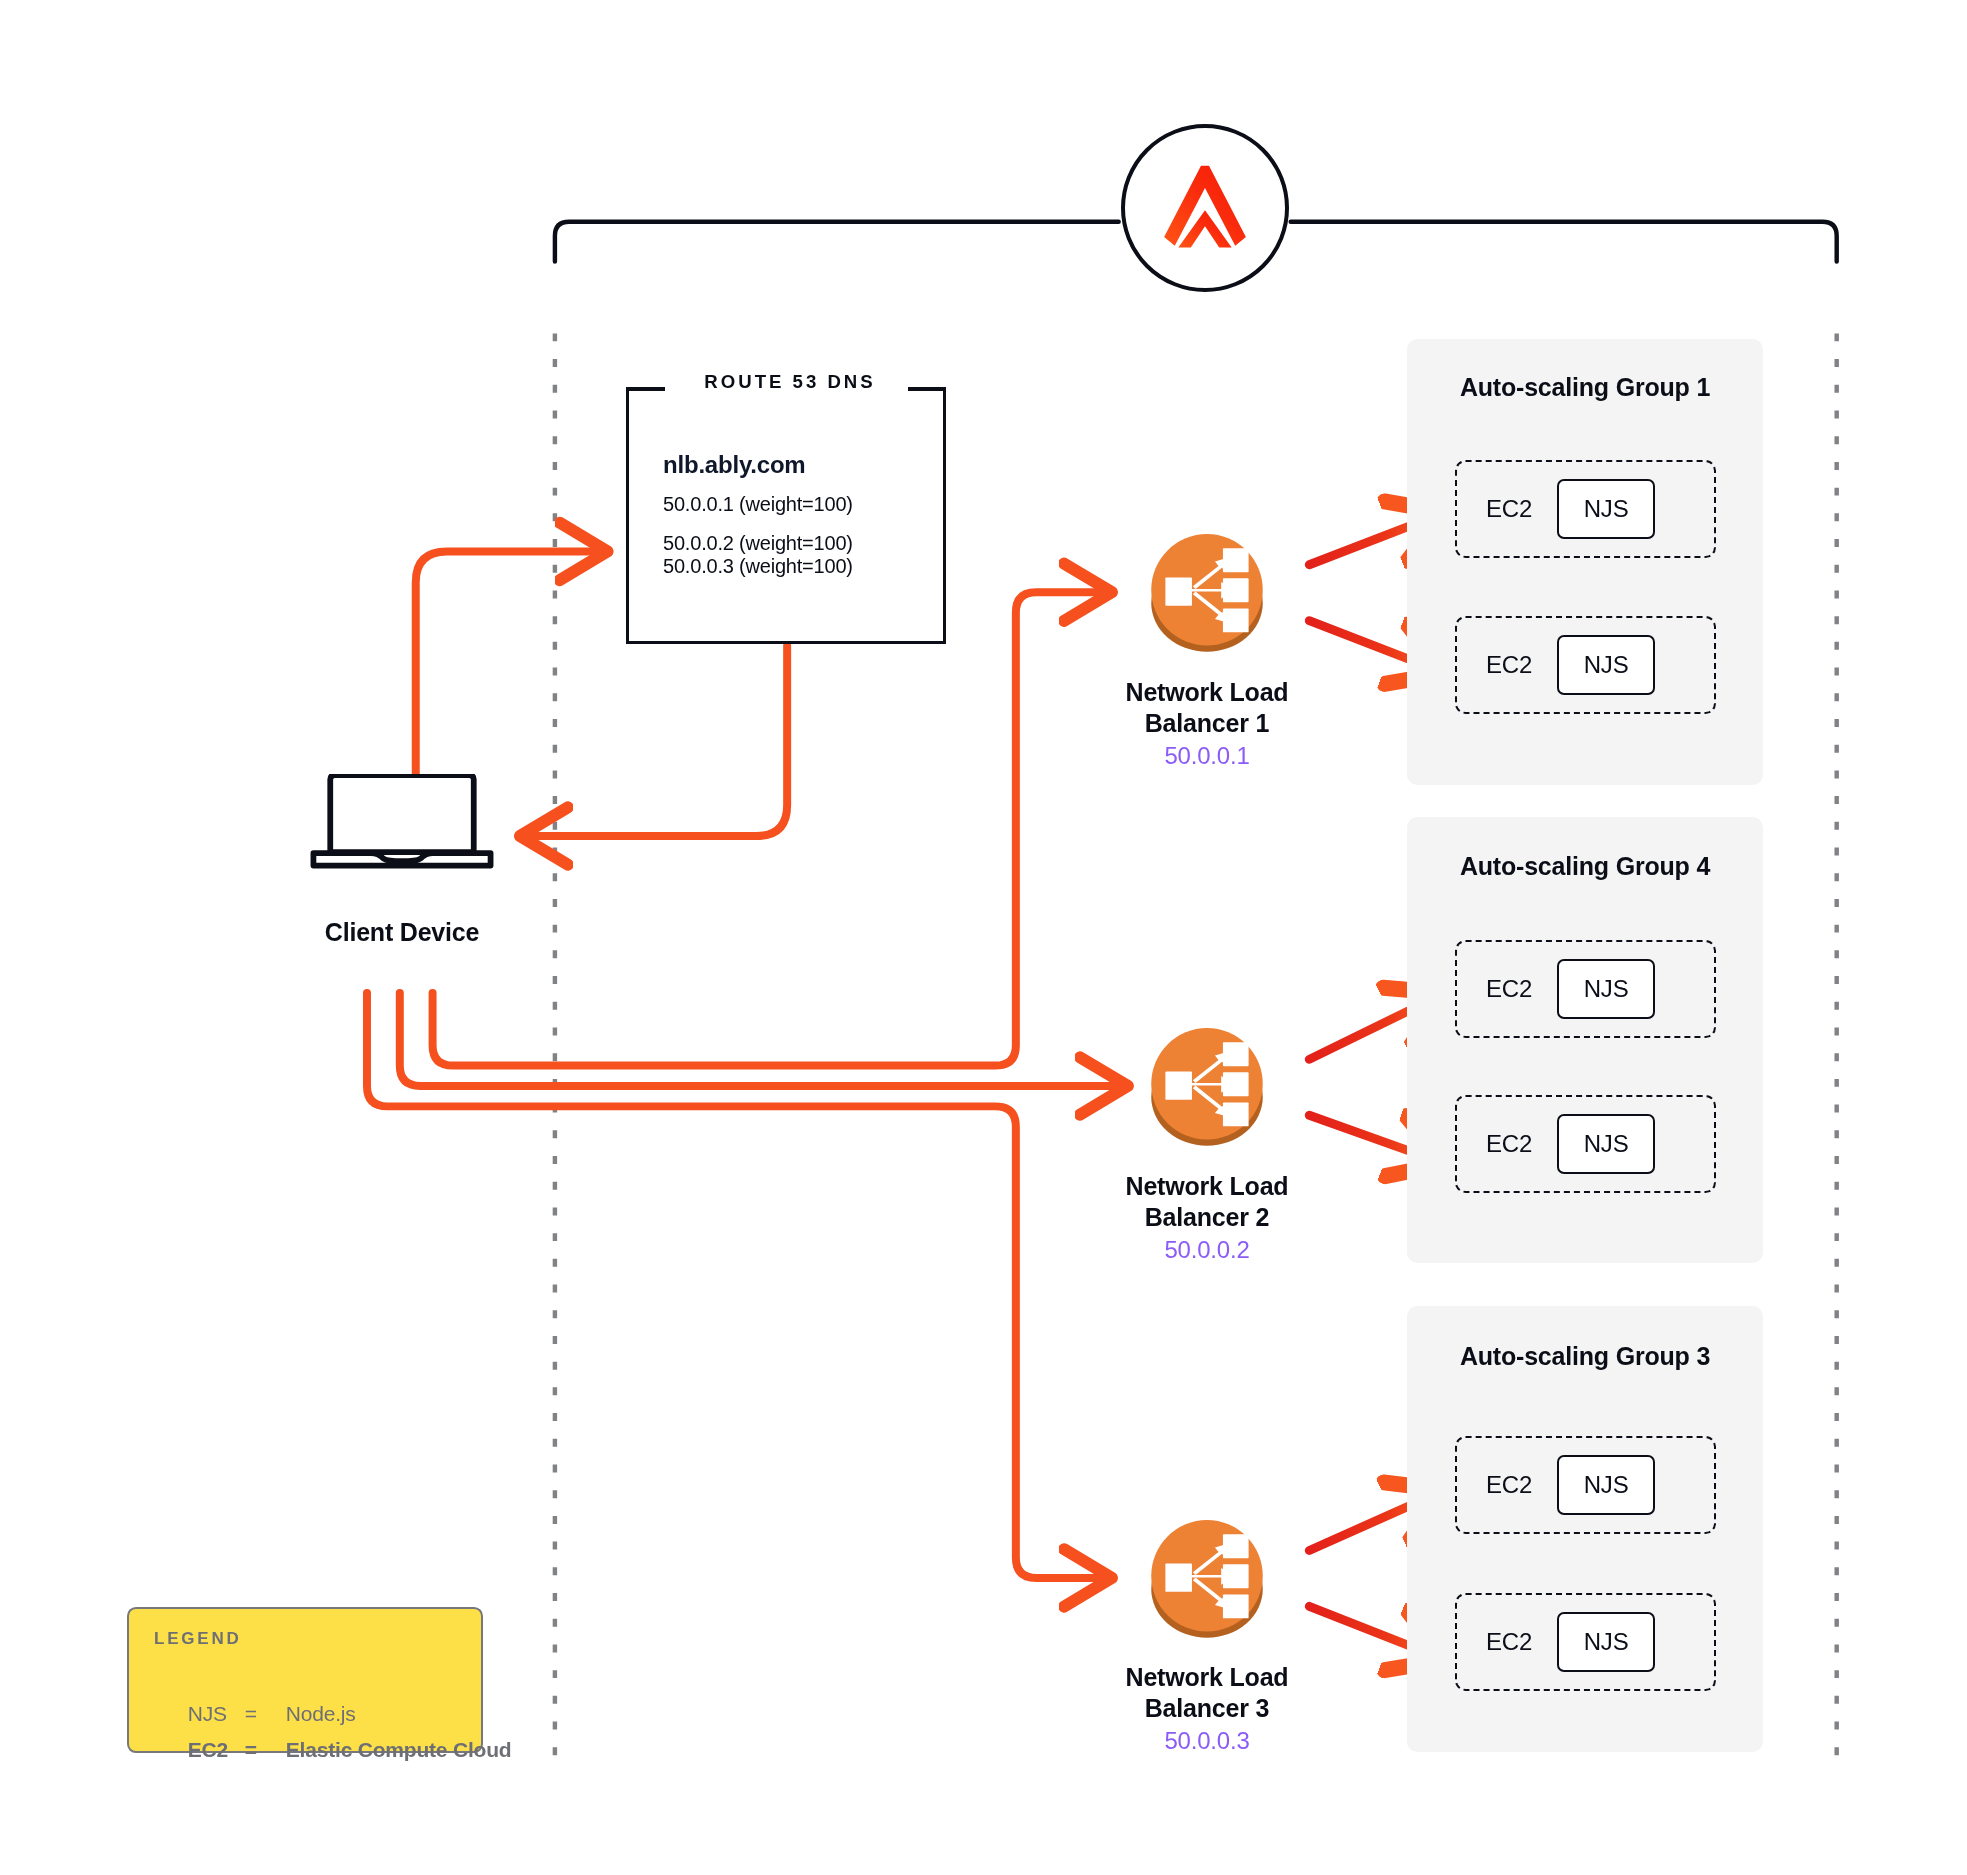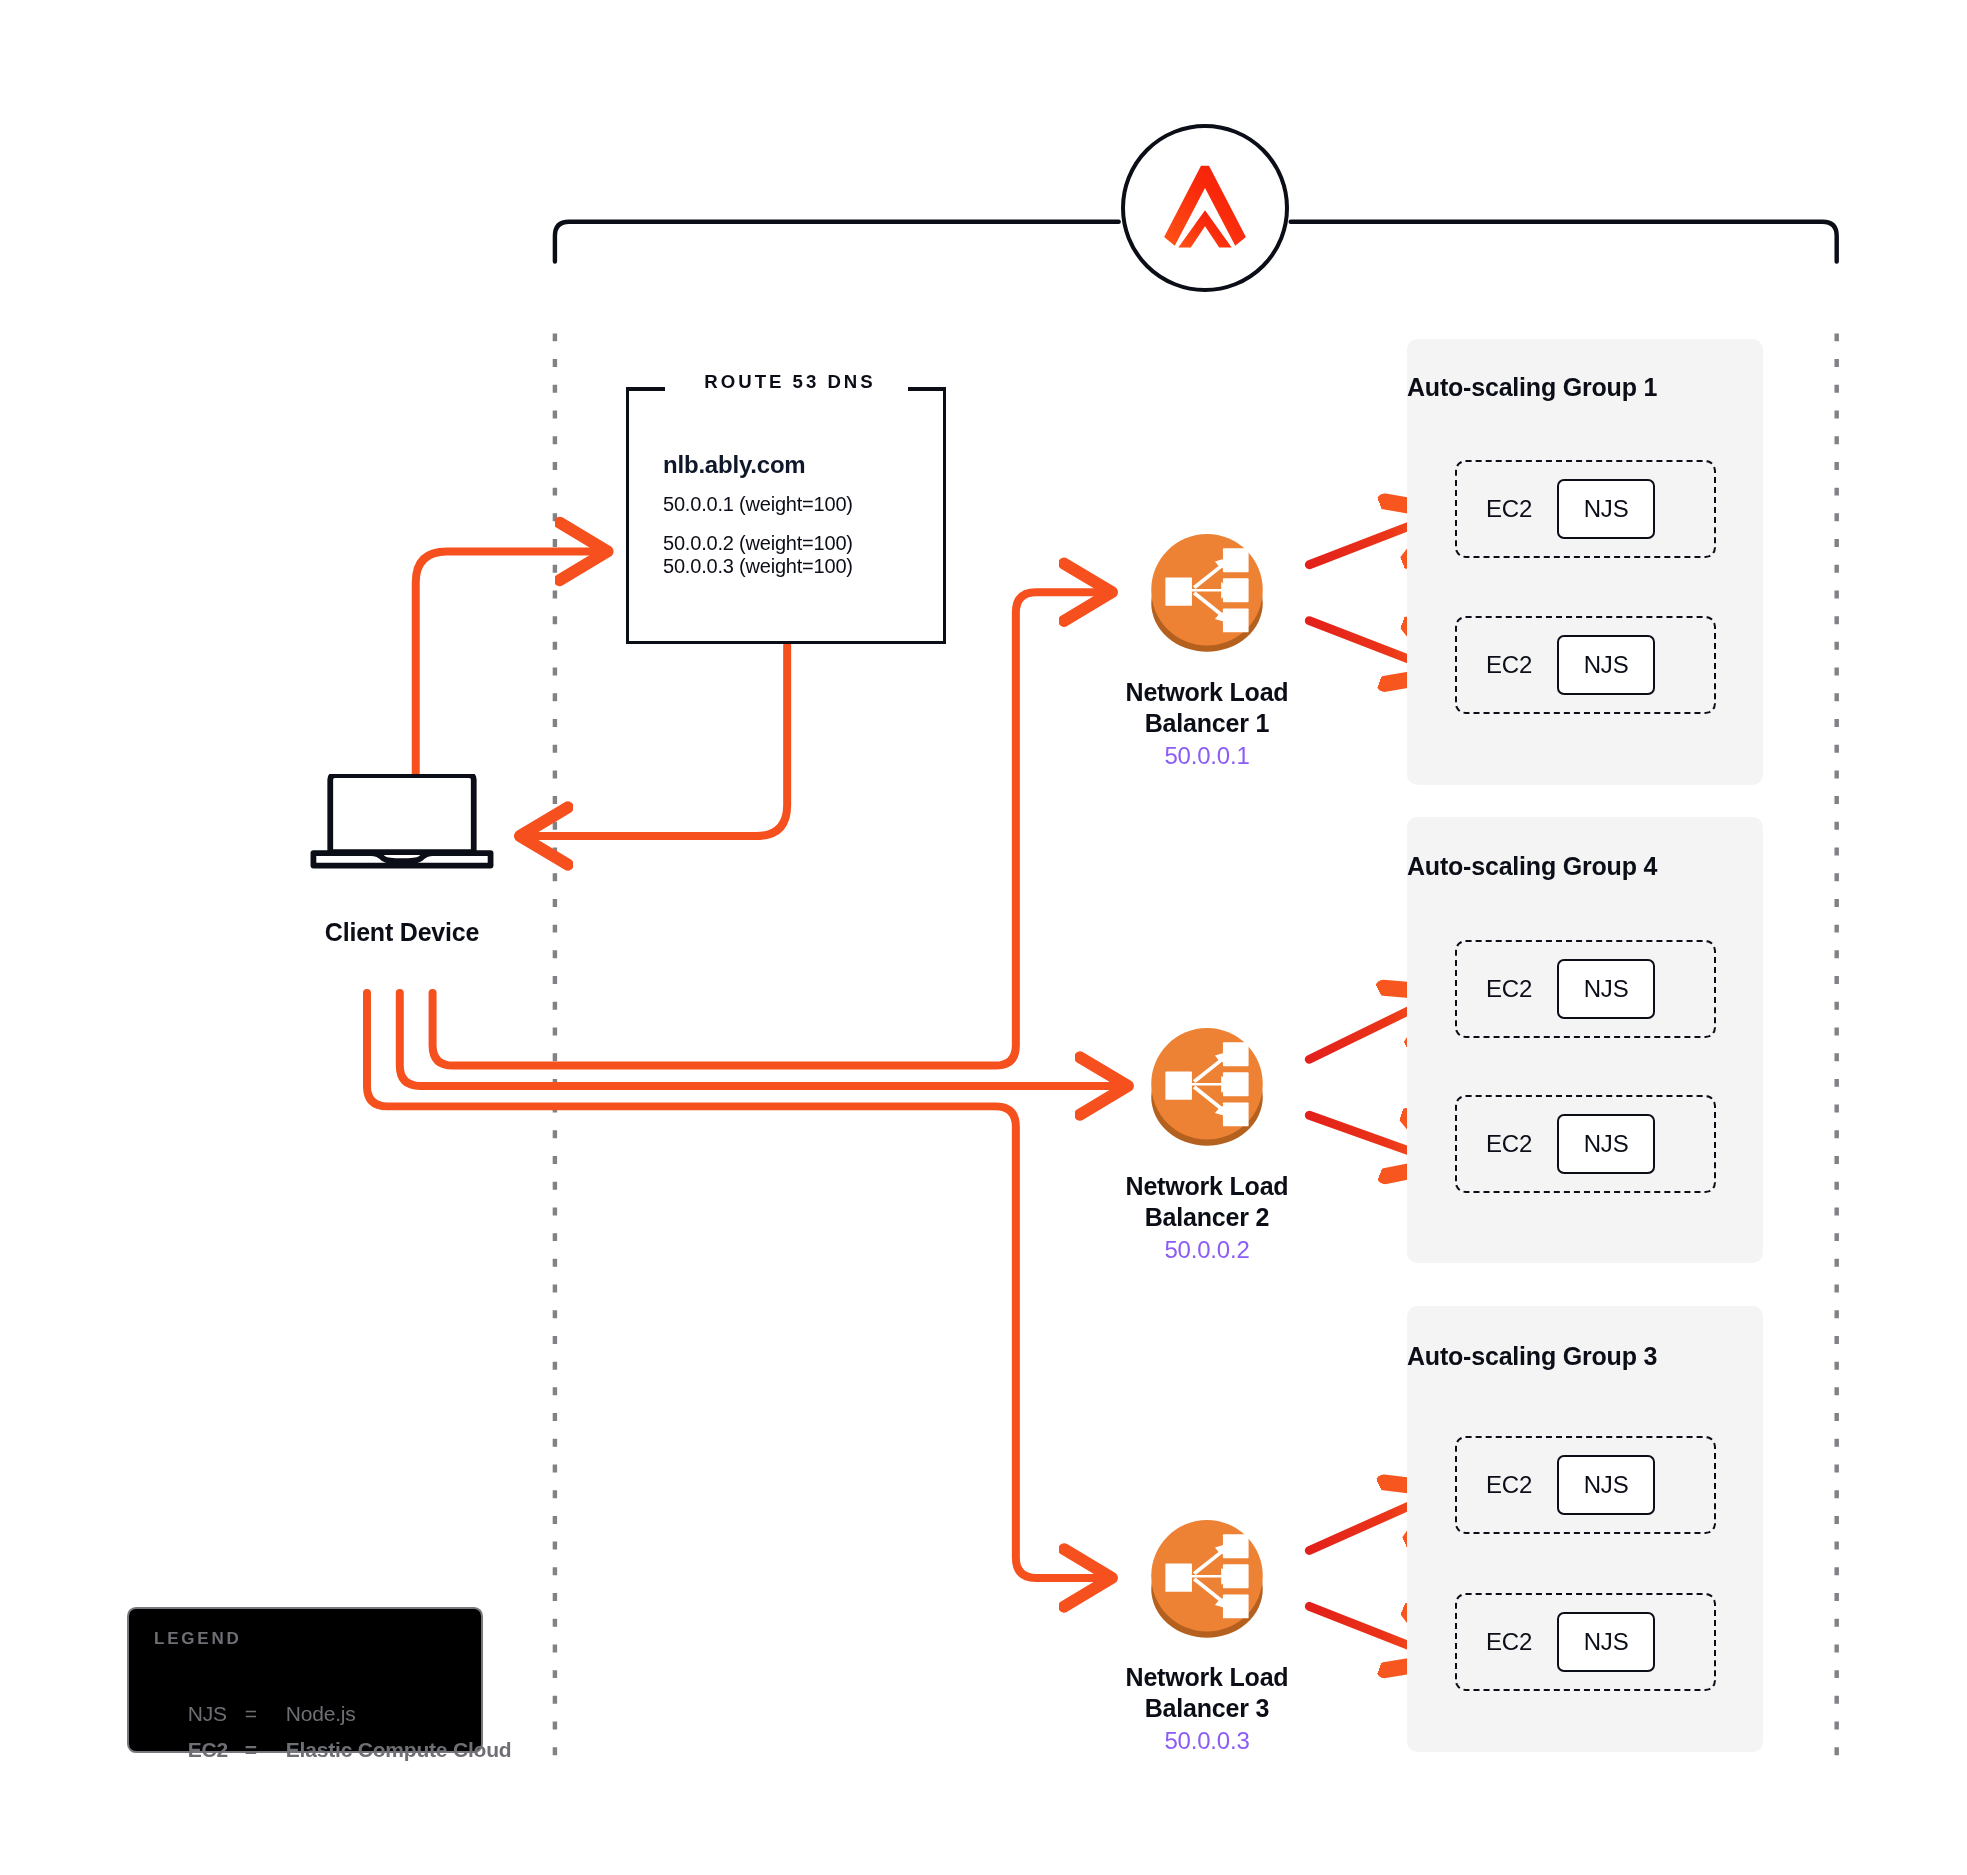--- a/index.html
+++ b/index.html
@@ -31,31 +31,31 @@
 
   
   .nlb{position:absolute;width:126px;height:131px;}
   .nlb svg{width:126px;height:131px;display:block;}
   .nlb-cap{position:absolute;width:372px;text-align:center;}
   .nlb-cap .t{font-size:25px;font-weight:700;color:#0b0d17;line-height:1.22;letter-spacing:-0.2px;text-align:center;}
   .nlb-cap .ip{font-size:24px;color:#8b5cf6;margin-top:3.5px;letter-spacing:-0.2px;}
 
   
   .asg{position:absolute;left:1407px;width:356px;background:#f4f4f4;border-radius:10.6px;box-sizing:border-box;}
-  .asg-title{position:absolute;left:0;width:356px;text-align:left;font-size:25px;font-weight:700;
+  .asg-title{position:absolute;left:0;width:356px;text-align:center;font-size:25px;font-weight:700;
     color:#0b0d17;letter-spacing:-0.2px;}
   .ec2{position:absolute;left:1455px;width:261px;height:98px;border:2.7px dashed #0b0d17;border-radius:10.6px;
     box-sizing:border-box;display:flex;align-items:center;}
   .ec2 .ec2lbl{font-size:24px;color:#0b0d17;margin-left:29px;letter-spacing:-0.2px;}
   .ec2 .njs{margin-left:25px;width:98px;height:60px;border:2.7px solid #0b0d17;border-radius:7px;background:#fff;
     display:flex;align-items:center;justify-content:center;font-size:24px;color:#0b0d17;box-sizing:border-box;letter-spacing:-0.2px;}
 
   
   .legend{position:absolute;left:127px;top:1607px;width:356px;height:146px;border:2.7px solid #77787d;
-    border-radius:8.9px;box-sizing:border-box;background:#000000;}
+    border-radius:8.9px;box-sizing:border-box;background:#fde047;}
   .legend .ttl{position:absolute;left:25px;top:19.5px;font-size:17px;font-weight:700;letter-spacing:2.8px;color:#6e6f75;}
   .legend .row{position:absolute;left:25px;font-size:21px;color:#6e6f75;letter-spacing:-0.2px;white-space:pre;}
   .legend .row.r0{top:69px;} .legend .row.r1{top:105px;font-weight:bold;}
   .legend .row .k{display:inline-block;width:57px;}
   .legend .row .eq{display:inline-block;width:41px;}
 </style>
 </head>
 <body>
 
 <div id="stage">

